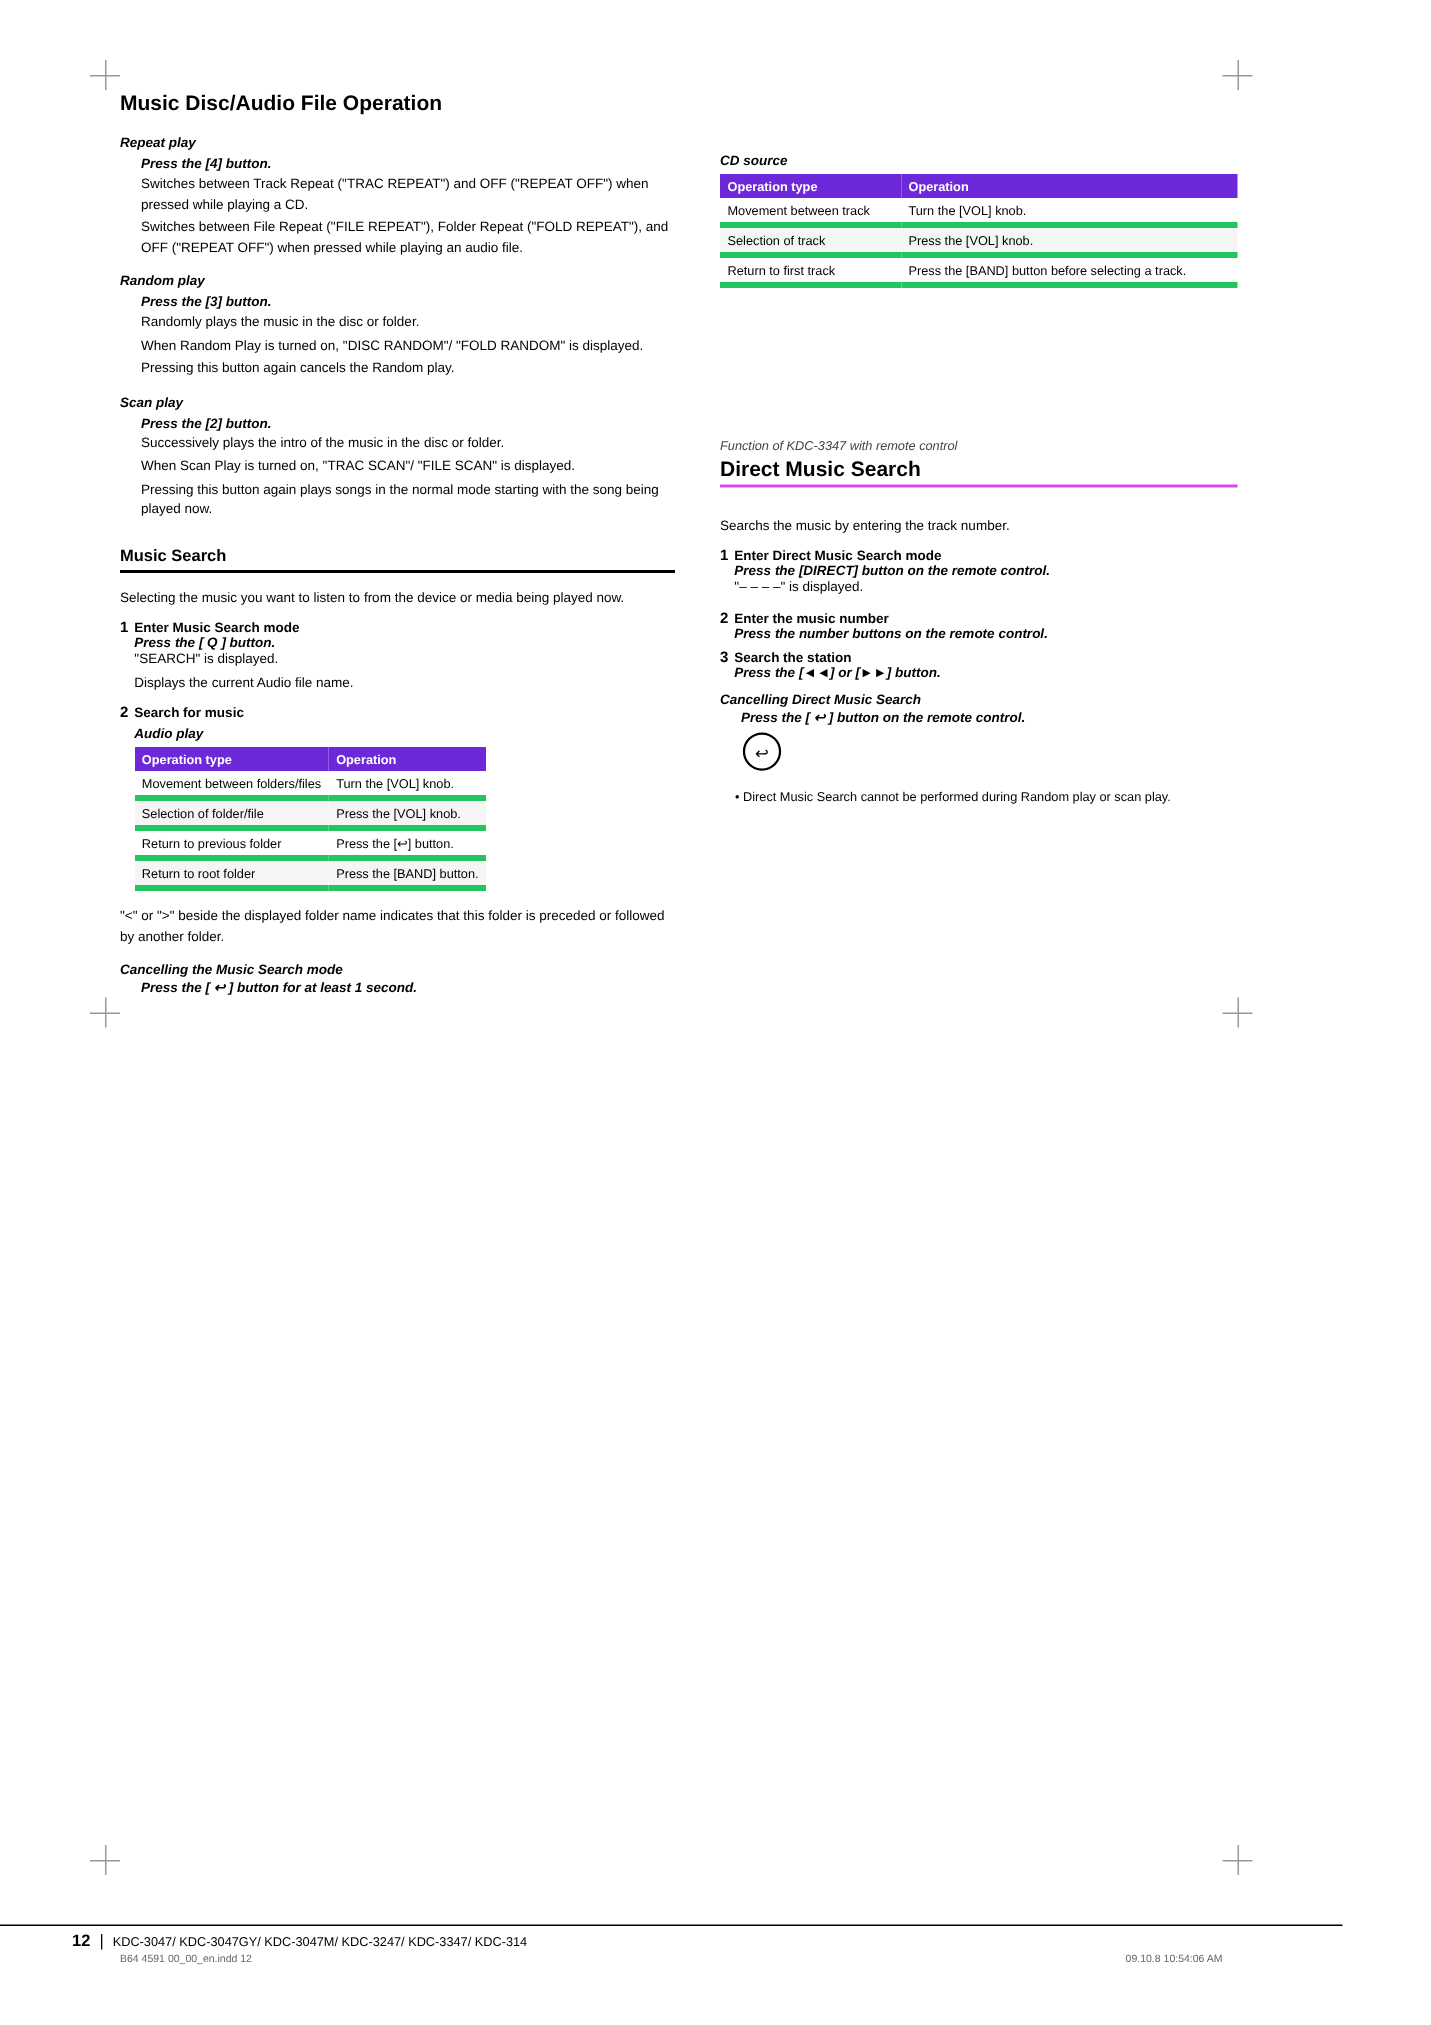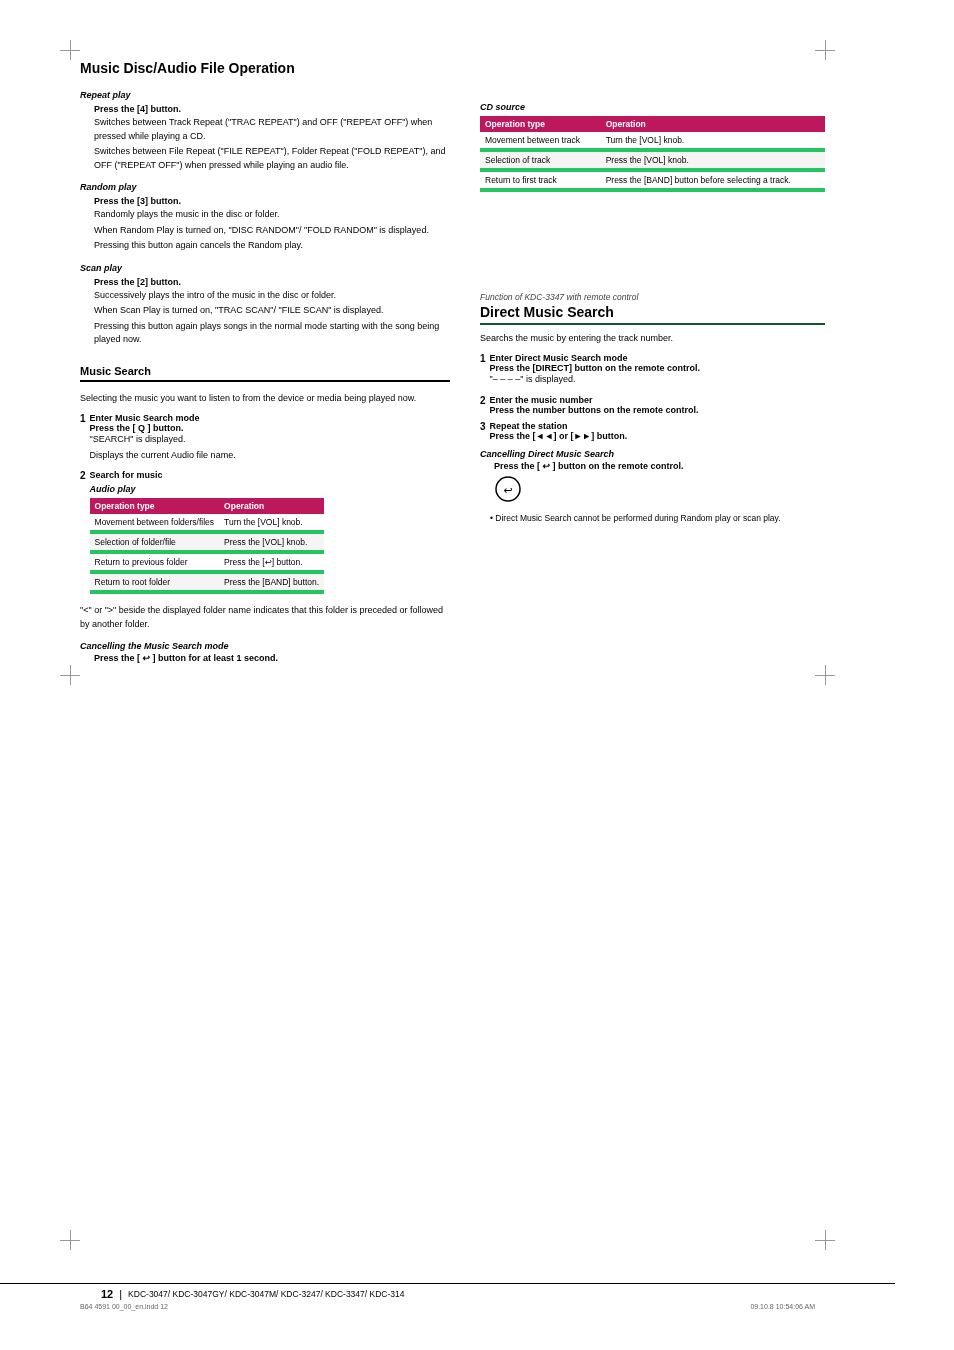--- a/index.html
+++ b/index.html
@@ -80,36 +80,37 @@
       margin-bottom: 4px;
       margin-top: 10px;
     }
     h3.subsection-italic:first-child {
       margin-top: 0;
     }
     .bold-label {
       font-weight: bold;
       font-size: 9px;
       margin-bottom: 2px;
+      font-style: italic;
     }
     p.body-text {
       font-size: 9px;
       line-height: 1.5;
       margin-bottom: 2px;
     }
 
     
     table.data-table {
       width: 100%;
       border-collapse: collapse;
       margin-bottom: 6px;
       font-size: 8.5px;
     }
     table.data-table thead tr {
-      background: #be185d;
+      background: #6d28d9;
       color: #fff;
     }
     table.data-table thead th {
       padding: 3px 5px;
       text-align: left;
       font-weight: bold;
     }
     table.data-table tbody tr {
       border-bottom: 4px solid #22c55e;
     }
@@ -161,23 +162,23 @@
     .function-label {
       font-size: 8.5px;
       font-style: italic;
       margin-bottom: 2px;
       margin-top: 12px;
       color: #444;
     }
     h2.direct-music-title {
       font-size: 14px;
       font-weight: bold;
-      border-bottom: 2px solid #14532d;
+      border-bottom: 2px solid #d946ef;
       padding-bottom: 3px;
-      margin-bottom: 8px;
+      margin-bottom: 20px;
     }
     .searches-text {
       font-size: 9px;
       margin-bottom: 10px;
     }
 
     .cd-source-label {
       font-size: 9px;
       font-weight: bold;
       font-style: italic;
@@ -207,21 +208,21 @@
       flex: 1;
     }
     .page-num-bar {
       position: absolute;
       bottom: 50px;
       left: 0;
       right: 0;
       border-top: 1px solid #000;
       display: flex;
       align-items: center;
-      padding: 4px 101px 0;
+      padding: 4px 48px 0;
     }
     .page-num {
       font-size: 11px;
       font-weight: bold;
     }
     .page-num-sep {
       font-size: 11px;
       margin: 0 6px;
     }
     .model-numbers {
@@ -382,21 +383,21 @@
               <span class="step-title">Enter the music number</span><br>
               <span class="bold-label">Press the number buttons on the remote control.</span>
             </div>
           </div>
         </div>
 
         <div class="step-item">
           <div class="step-row">
             <span class="step-num">3</span>
             <div>
-              <span class="step-title">Repeat the station</span><br>
+              <span class="step-title">Search the station</span><br>
               <span class="bold-label">Press the [◄◄] or [►►] button.</span>
             </div>
           </div>
         </div>
 
         <div style="margin-top:4px;">
           <p class="cancelling-label">Cancelling Direct Music Search</p>
           <p class="bold-label indent">Press the [ ↩ ] button on the remote control.</p>
           <div style="margin-left:14px; margin-top:4px; font-size:20px;">
             <svg width="28" height="28" viewBox="0 0 28 28">

